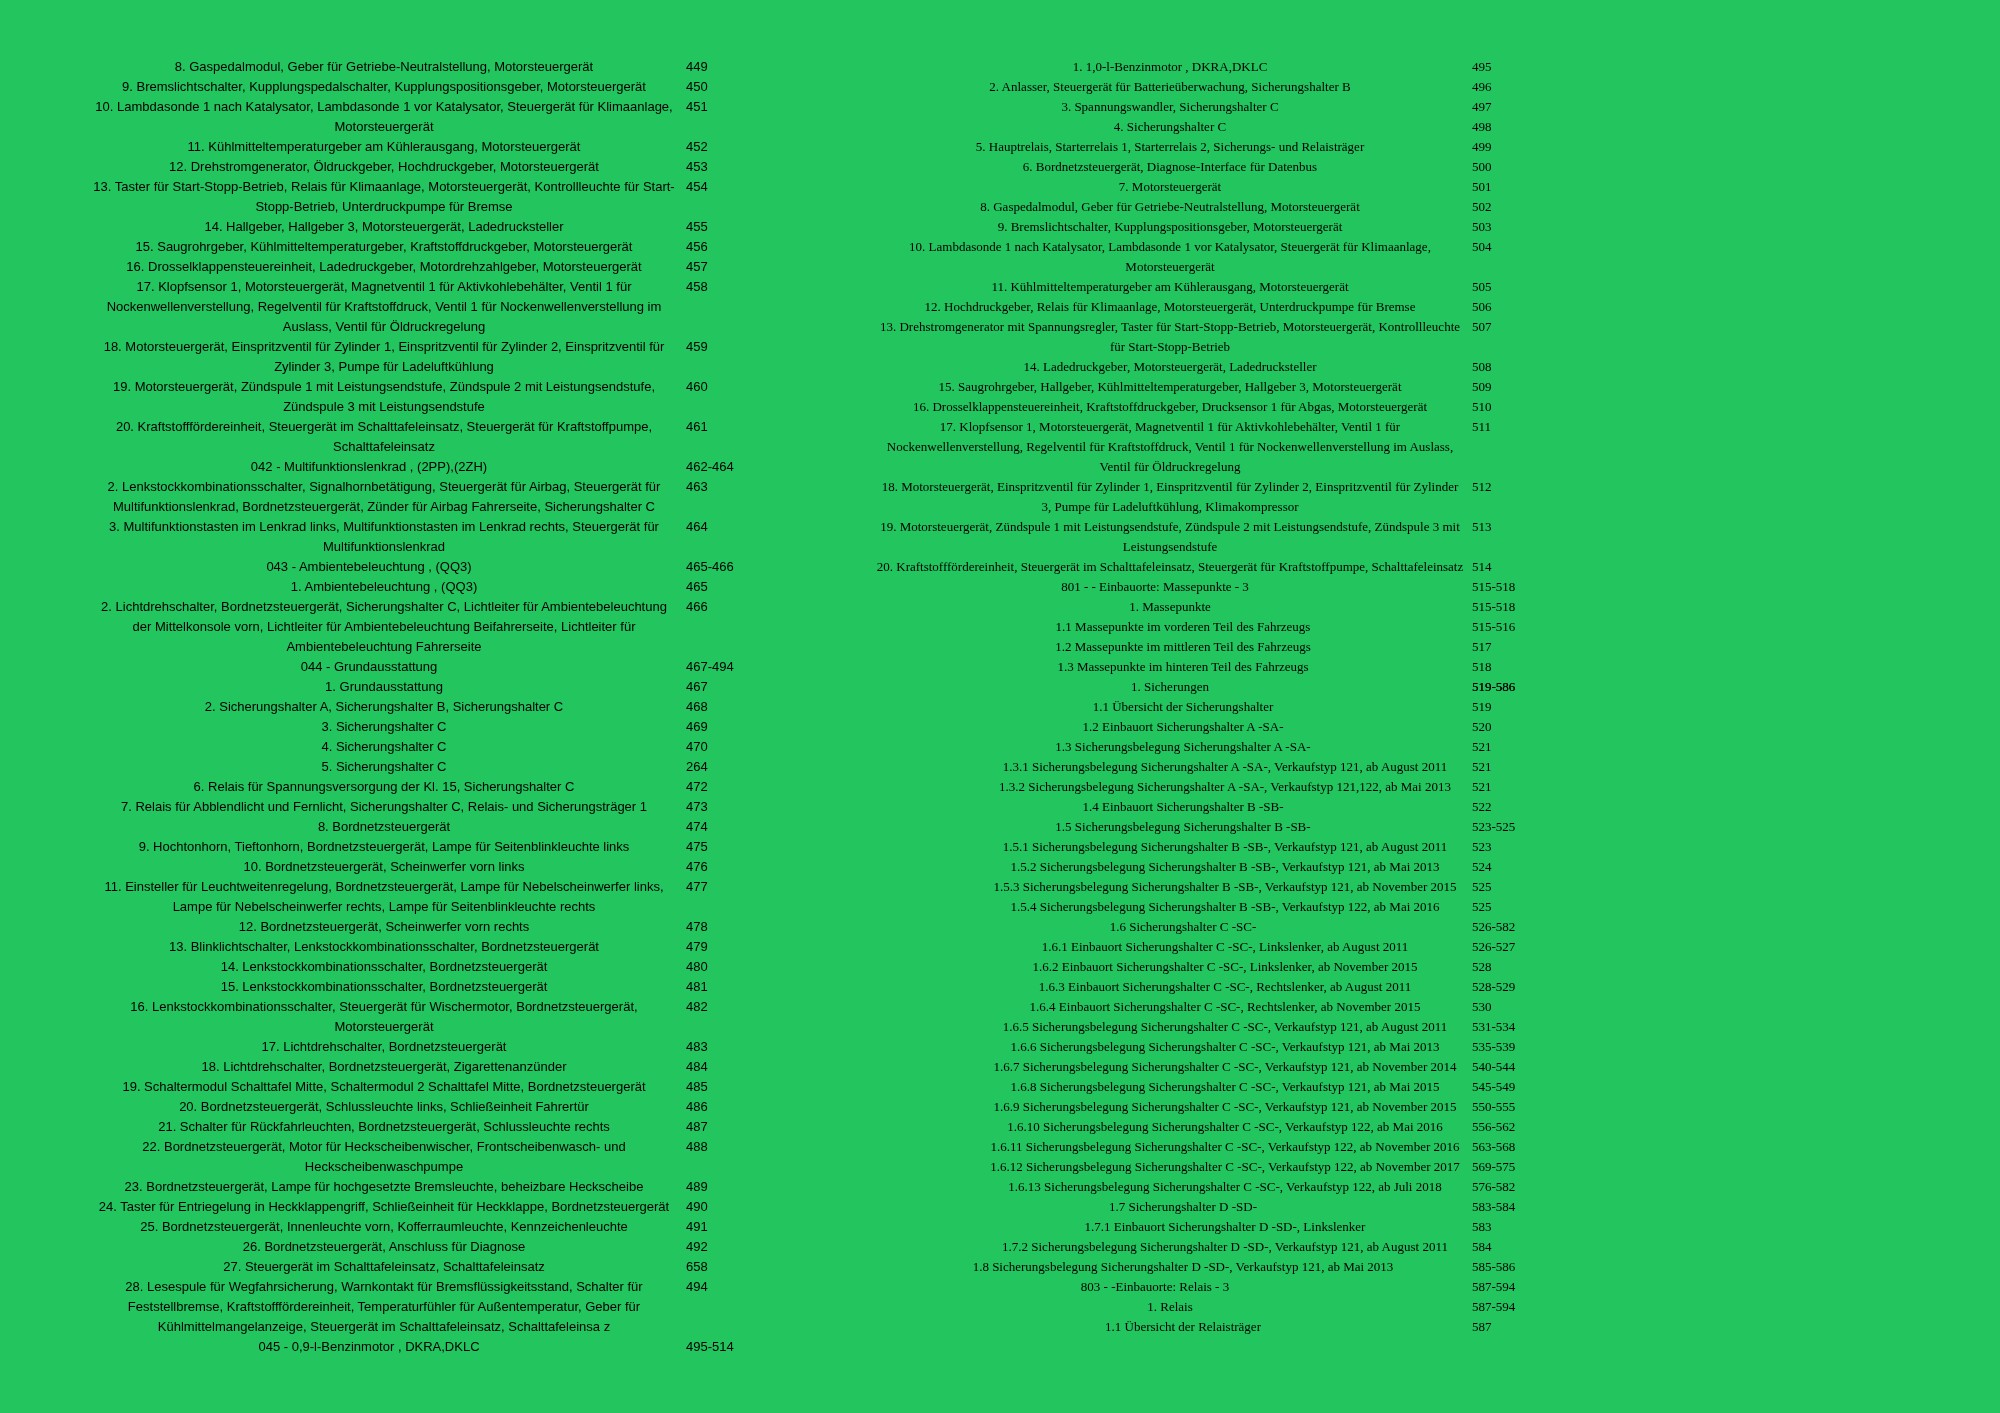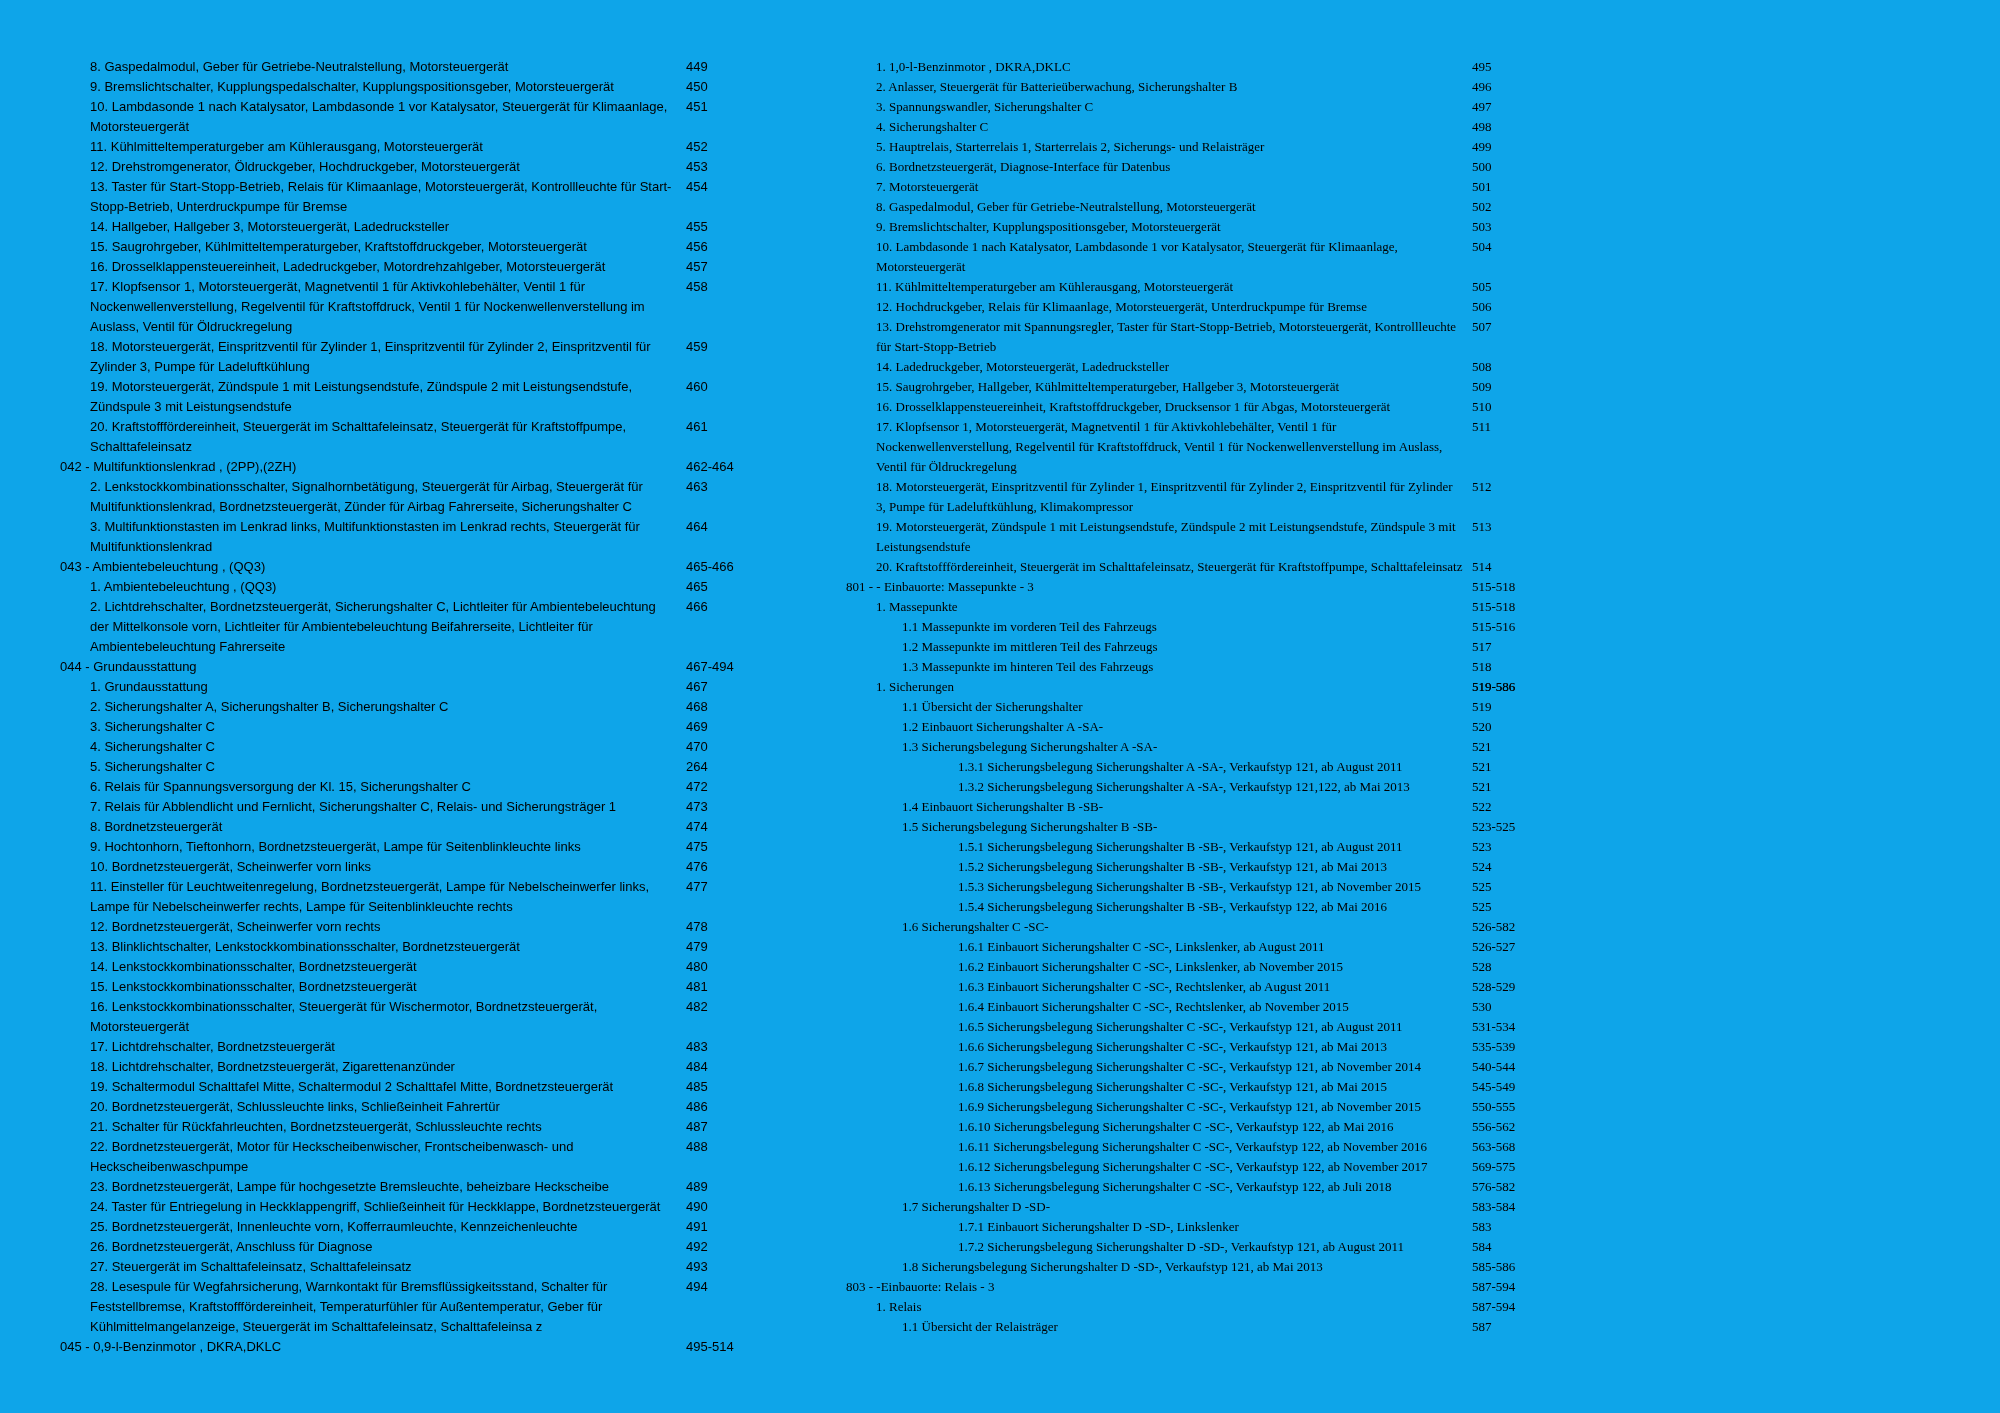--- a/index.html
+++ b/index.html
@@ -13,22 +13,23 @@
     overflow: hidden;
     font-family: "Liberation Sans", "DejaVu Sans", sans-serif;
     font-size: 13px;
     line-height: 20px;
     color: #000000;
   }
   .page {
     position: relative;
     width: 2000px;
     height: 1413px;
-    background: #0ea5e9;
+    background: #22c55e;
     overflow: hidden;
+    text-align: center;
   }
   .toc-column {
     position: absolute;
     top: 57px;
     width: 740px;
   }
   .toc-column.left  { left: 60px; }
   .toc-column.right { left: 846px; font-family: Liberation Serif, serif; }
   .entry {
     position: relative;
@@ -231,21 +232,21 @@
       <div class="entry level-1">
         <span class="text">25. Bordnetzsteuergerät, Innenleuchte vorn, Kofferraumleuchte, Kennzeichenleuchte</span>
         <span class="pages">491</span>
       </div>
       <div class="entry level-1">
         <span class="text">26. Bordnetzsteuergerät, Anschluss für Diagnose</span>
         <span class="pages">492</span>
       </div>
       <div class="entry level-1">
         <span class="text">27. Steuergerät im Schalttafeleinsatz, Schalttafeleinsatz</span>
-        <span class="pages">493</span>
+        <span class="pages">658</span>
       </div>
       <div class="entry level-1">
         <span class="text">28. Lesespule für Wegfahrsicherung, Warnkontakt für Bremsflüssigkeitsstand, Schalter für Feststellbremse, Kraftstofffördereinheit, Temperaturfühler für Außentemperatur, Geber für Kühlmittelmangelanzeige, Steuergerät im Schalttafeleinsatz, Schalttafeleinsa z</span>
         <span class="pages">494</span>
       </div>
       <div class="entry level-0">
         <span class="text">045 -  0,9-l-Benzinmotor , DKRA,DKLC</span>
         <span class="pages">495-514</span>
       </div>
     </div>

